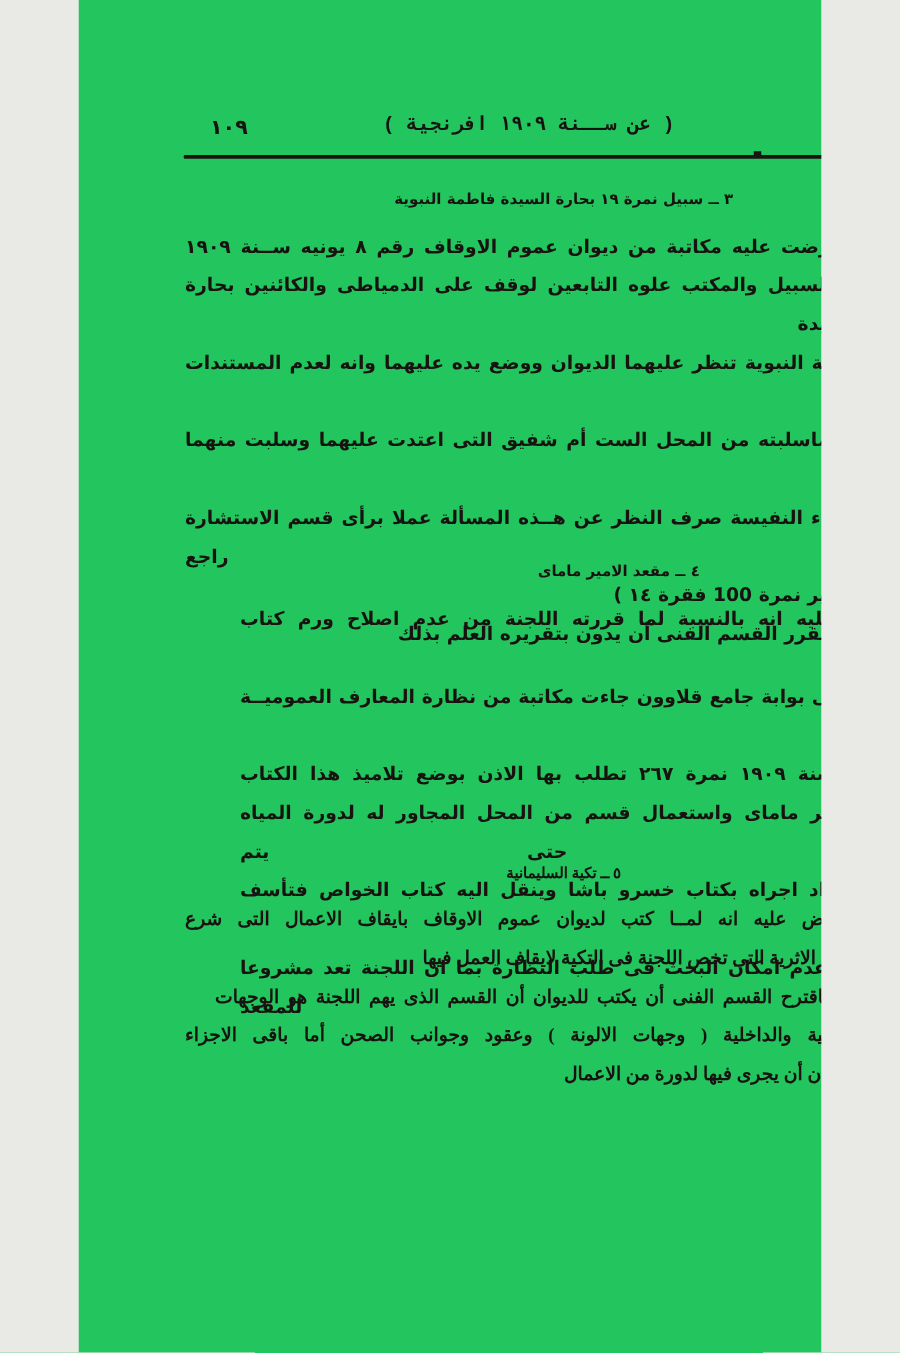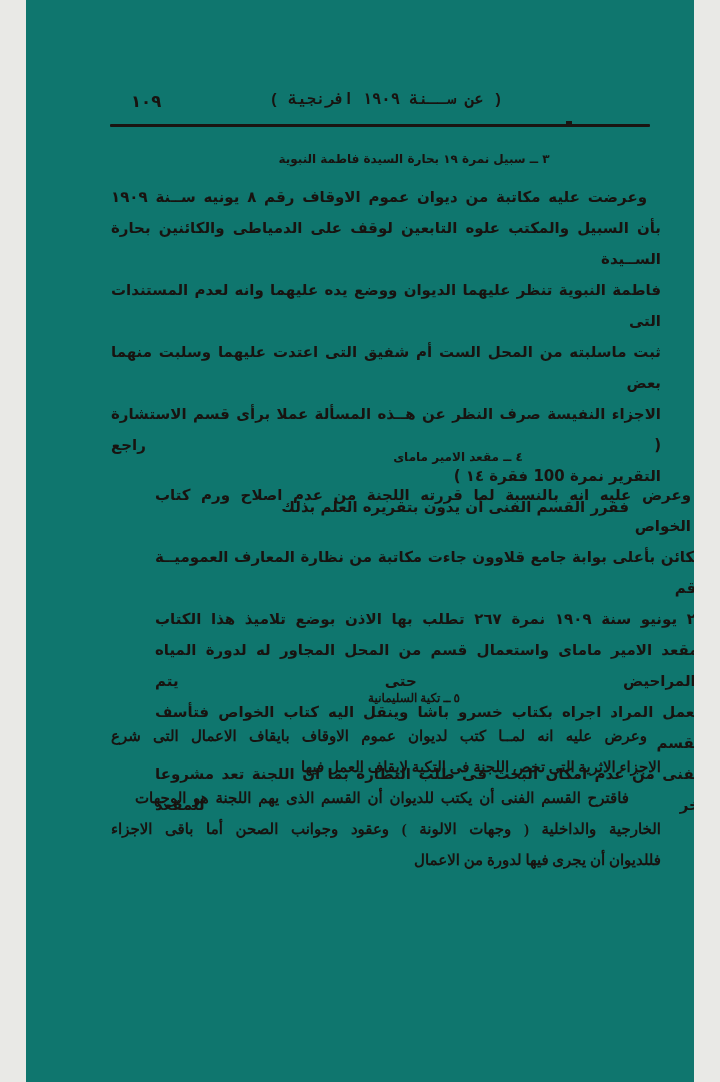--- a/index.html
+++ b/index.html
@@ -1,20 +1,20 @@
 <!DOCTYPE html>
 <html lang="ar"><head>
 <meta charset="utf-8">
 <style>
   html,body{margin:0;padding:0;background:#e9e9e6;}
   .page{
     position:relative;
-    width:668px;height:1082px;
+    width:594px;height:1082px;
     margin:0 auto;
-    background:#0f766e;
+    background:#22c55e;
     color:#181310;
     font-family:"DejaVu Sans",sans-serif;
     font-weight:bold;
     overflow:hidden;
   }
   
   .header{position:absolute;top:90px;left:85px;width:550px;height:30px;}
   .pagenum{
     position:absolute;left:20px;top:2px;
     font-size:16.5px;letter-spacing:2px;

